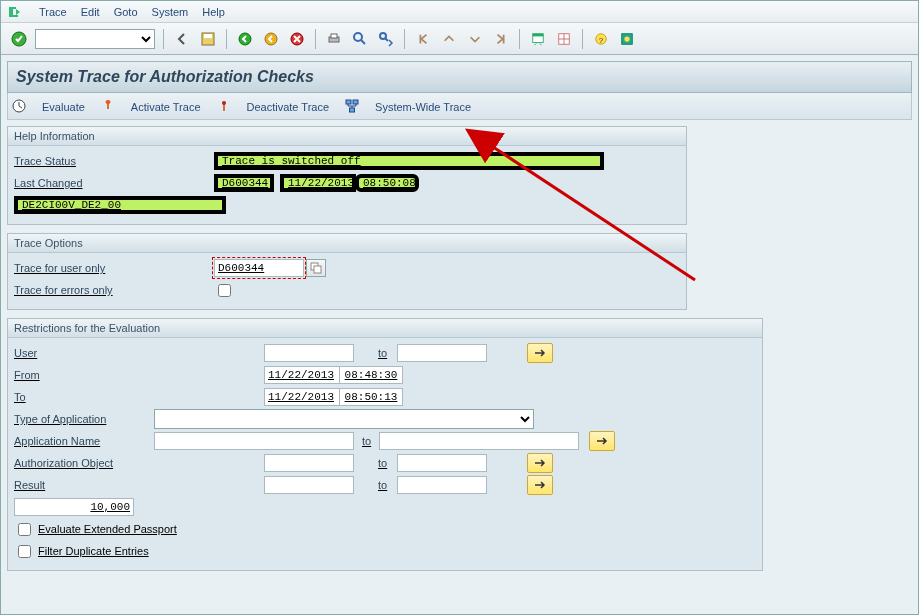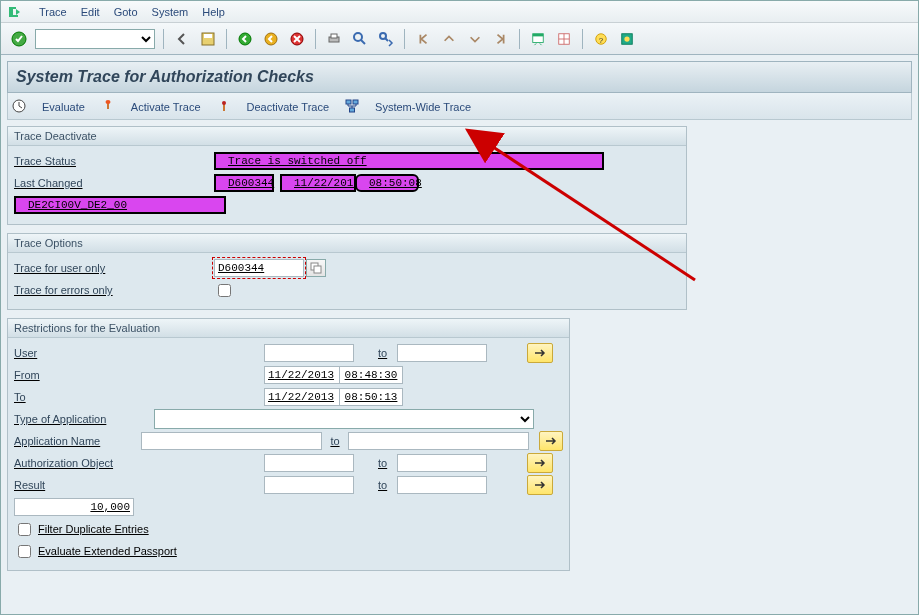--- a/index.html
+++ b/index.html
@@ -27,21 +27,21 @@
   .app-toolbar .abtn .ico { width:14px; height:14px; display:flex; align-items:center; justify-content:center; }
   
   .group { width:680px; background:#dde8ee; border:1px solid #b0c0c8; margin-bottom:8px; }
   .group-title { background:linear-gradient(#eef5f8,#d2dfe6); border-bottom:1px solid #b8c8d0; padding:3px 6px; color:#3b5165; }
   .group-body { padding:4px 6px 8px 6px;text-decoration:underline; }
   
   .row { display:flex; align-items:center; height:22px; }
   .lbl { width:200px; color:#31465a; }
   .lbl.w1 { width:250px; }
   .val { font-family:"Courier New", monospace; font-size:11px; }
-  .ro { background:#d946ef; border:2px solid #000000; height:18px; display:flex; align-items:center; padding:0 12px; }
+  .ro { background:#bef264; border:4px solid #000000; height:18px; display:flex; align-items:center; padding:0 4px; }
   .ro.w-status { width:390px; }
   .ro.w-user { width:60px; }
   .ro.w-date { width:76px; }
   .ro.w-time { width:64px;border-radius:6px; }
   .ro.w-server { width:212px; }
   
   input.inp { border:1px solid #aab8c0; height:18px; background:#fff; font-family:"Courier New", monospace; font-size:11px; padding:0 3px; }
   input.inp.w90 { width:90px; }
   input.inp.w76 { width:76px; }
   input.inp.w64 { width:64px;text-align:center; }
@@ -228,21 +228,21 @@
             <rect x="8" y="1" width="5" height="4" fill="#6ad" stroke="#248"></rect>
             <rect x="4.5" y="9" width="5" height="4" fill="#6ad" stroke="#248"></rect>
             <path d="M3 5v2h8V5M7 7v2" stroke="#248" fill="none"></path>
           </svg>
         </span>
       <span>System-Wide Trace</span>
     </div>
   </div>
 
   <div class="group">
-    <div class="group-title">Trace Deactivate</div>
+    <div class="group-title">Help Information</div>
     <div class="group-body">
       <div class="row">
         <div class="lbl">Trace Status</div>
         <div class="ro w-status val">Trace is switched off</div>
       </div>
       <div class="row">
         <div class="lbl">Last Changed</div>
         <div class="ro w-user val">D600344</div>
         <div style="width:6px"></div>
         <div class="ro w-date val">11/22/2013</div>
@@ -267,21 +267,21 @@
             </svg>
         </div>
       </div>
       <div class="row">
         <div class="lbl">Trace for errors only</div>
         <input type="checkbox" class="chk" style="">
       </div>
     </div>
   </div>
 
-  <div class="group" style="width:563px">
+  <div class="group" style="width:756px">
     <div class="group-title">Restrictions for the Evaluation</div>
     <div class="group-body">
       <div class="row">
         <div class="lbl w1">User</div>
         <input class="inp w90" style="">
         <span class="to">to</span>
         <input class="inp w90" style="">
         <div class="yellow-btn" style="margin-left:40px">
             <svg viewBox="0 0 14 10">
               <path d="M2 5h8M8 2l3 3-3 3" stroke="#333" stroke-width="1.5" fill="none"></path>
@@ -333,25 +333,25 @@
             <svg viewBox="0 0 14 10">
               <path d="M2 5h8M8 2l3 3-3 3" stroke="#333" stroke-width="1.5" fill="none"></path>
             </svg>
           </div>
       </div>
       <div class="row">
         <input class="inp num" value="10,000" style="">
       </div>
       <div class="row">
         <input type="checkbox" class="chk" style="">
+        <div style="margin-left:4px">Evaluate Extended Passport</div>
+      </div>
+      <div class="row">
+        <input type="checkbox" class="chk" style="">
         <div style="margin-left:4px">Filter Duplicate Entries</div>
-      </div>
-      <div class="row">
-        <input type="checkbox" class="chk" style="">
-        <div style="margin-left:4px">Evaluate Extended Passport</div>
       </div>
     </div>
   </div>
 
 </div>
 
 <svg class="arrow-overlay" style="left:0; top:0;" width="919" height="615">
   <defs>
     <marker id="ah" markerWidth="12" markerHeight="12" refX="2" refY="6" orient="auto">
       <path d="M0 0L12 6L0 12z" fill="#c00"></path>

